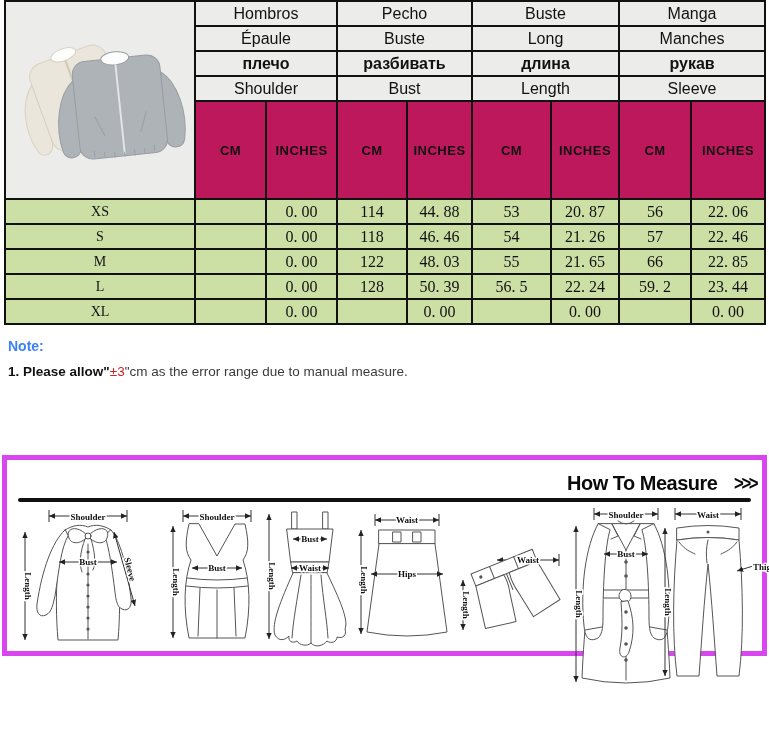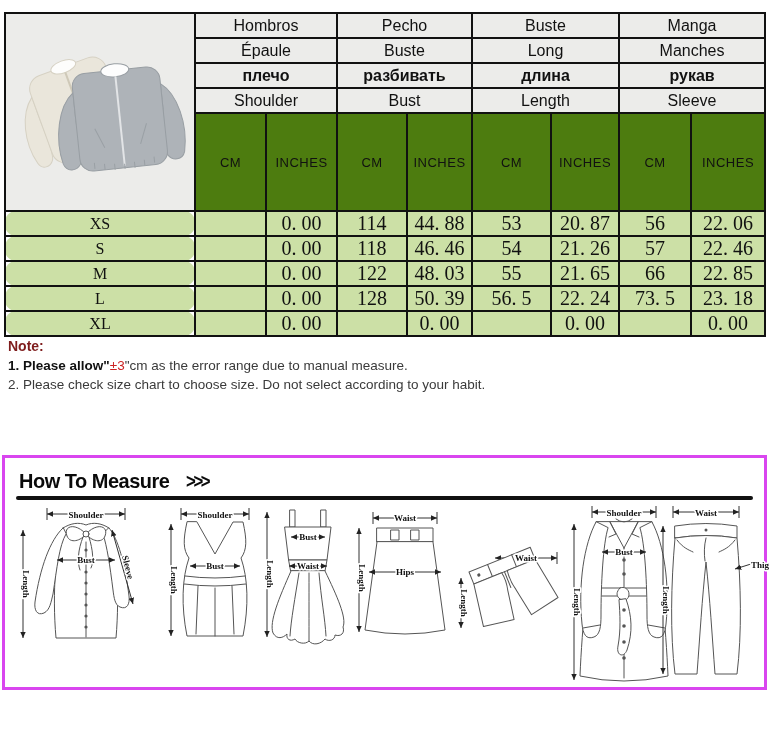--- a/index.html
+++ b/index.html
@@ -4,48 +4,48 @@
 <style>
   * { margin:0; padding:0; box-sizing:border-box; }
   html,body { background:#fff; }
   .page {
     position:relative; width:769px; height:736px; background:#fff;
     font-family:"Liberation Sans", sans-serif; color:#111; overflow:hidden;
   }
 
   
   table.size-table {
-    position:absolute; top:12px; left:4px; width:762px;
+    position:absolute; top:0; left:4px; width:762px;
     border-collapse:collapse; table-layout:fixed;
   }
   table.size-table td {
     border:2px solid #111; text-align:center; vertical-align:middle;
     padding:0; overflow:hidden; white-space:nowrap;
   }
   .lang-row td { height:25px; font-size:16px; background:#ececea; }
   .lang-row.ru td { font-weight:bold; }
   .img-cell { background:#fff; }
-  .units-row td { height:98px; background:#4d7c0f; font-weight:normal; font-size:13px; letter-spacing:.5px; }
+  .units-row td { height:98px; background:#be185d; font-weight:bold; font-size:13px; letter-spacing:.5px; }
   .data-row td {
     height:25px; background:#cce0a6;
-    font-family:"Liberation Serif", serif; font-size:20px;
-  }
-  .data-row td.size-cell { font-size:16px;border-radius:11px; }
+    font-family:"Liberation Serif", serif; font-size:16px;
+  }
+  .data-row td.size-cell { font-size:14px; }
 
   
   .notes { position:absolute; top:338px; left:8px; right:6px; color:#3a3a3a; }
-  .notes .note-title { font-weight:bold; color:#7f1d1d; font-size:14px; margin-bottom:2px; }
+  .notes .note-title { font-weight:bold; color:#3b82f6; font-size:14px; margin-bottom:8px; }
   .notes p { font-size:13.5px; line-height:19px; }
   .n1-bold { font-weight:bold; color:#111; }
   .tolerance { color:#cc2222; }
 
   
   .lower {
-    position:absolute; top:455px; left:2px; width:765px; height:235px;
-    border:3px solid #d946ef; background:#fff;
+    position:absolute; top:455px; left:2px; width:765px; height:201px;
+    border:5px solid #d946ef; background:#fff;text-align:right;
   }
   .measure-title { padding:11px 0 0 14px; }
   .measure-title .t {
     display:inline-block; font-weight:bold; font-size:21px; color:#0a0a0a;
     transform:scaleX(.95); transform-origin:left center; letter-spacing:-.5px;
   }
   .measure-title .arr {
     display:inline-block; font-weight:bold; font-size:21px; color:#0a0a0a;
     letter-spacing:-3px; margin-left:4px; transform:scaleX(.8); transform-origin:left center;
   }
@@ -173,41 +173,40 @@
       <td>22. 85</td>
     </tr>
     <tr class="data-row">
       <td class="size-cell">L</td>
       <td></td>
       <td>0. 00</td>
       <td>128</td>
       <td>50. 39</td>
       <td>56. 5</td>
       <td>22. 24</td>
-      <td>73. 5</td>
-      <td>23. 18</td>
+      <td>59. 2</td>
+      <td>23. 44</td>
     </tr>
     <tr class="data-row">
       <td class="size-cell">XL</td>
       <td></td>
       <td>0. 00</td>
       <td></td>
       <td>0. 00</td>
       <td></td>
       <td>0. 00</td>
       <td></td>
       <td>0. 00</td>
     </tr>
   </tbody>
     </table>
 
   <div class="notes">
     <div class="note-title">Note:</div>
     <p><span class="n1-bold">1. Please allow"</span><span class="tolerance">±3</span><span>"cm as the error range due to manual measure.</span></p>
-    <p>2. Please check size chart to choose size. Do not select according to your habit.</p>
   </div>
 
   <div class="lower">
     <div class="measure-title">
       <span class="t">How To Measure</span>
       <span class="arr">&gt;&gt;&gt;</span>
     </div>
     <div class="measure-rule"></div>
 
     <svg class="figures" width="767" height="224" viewBox="0 0 767 224">

